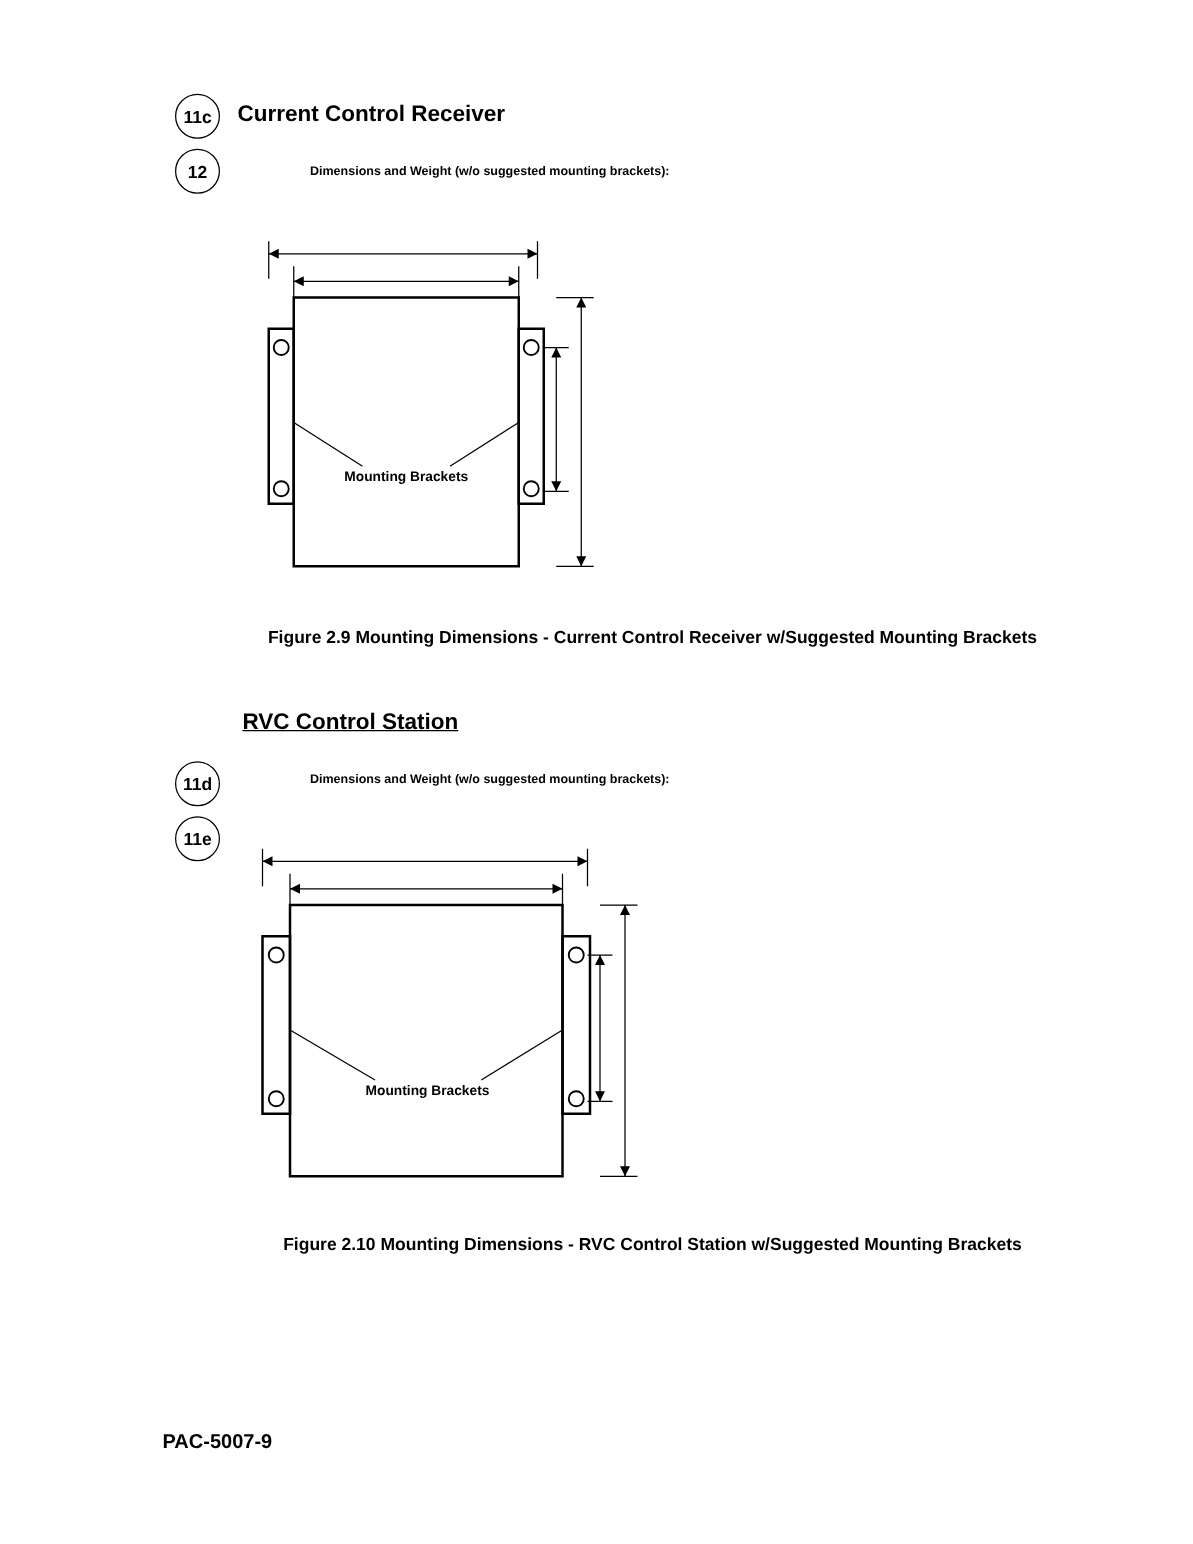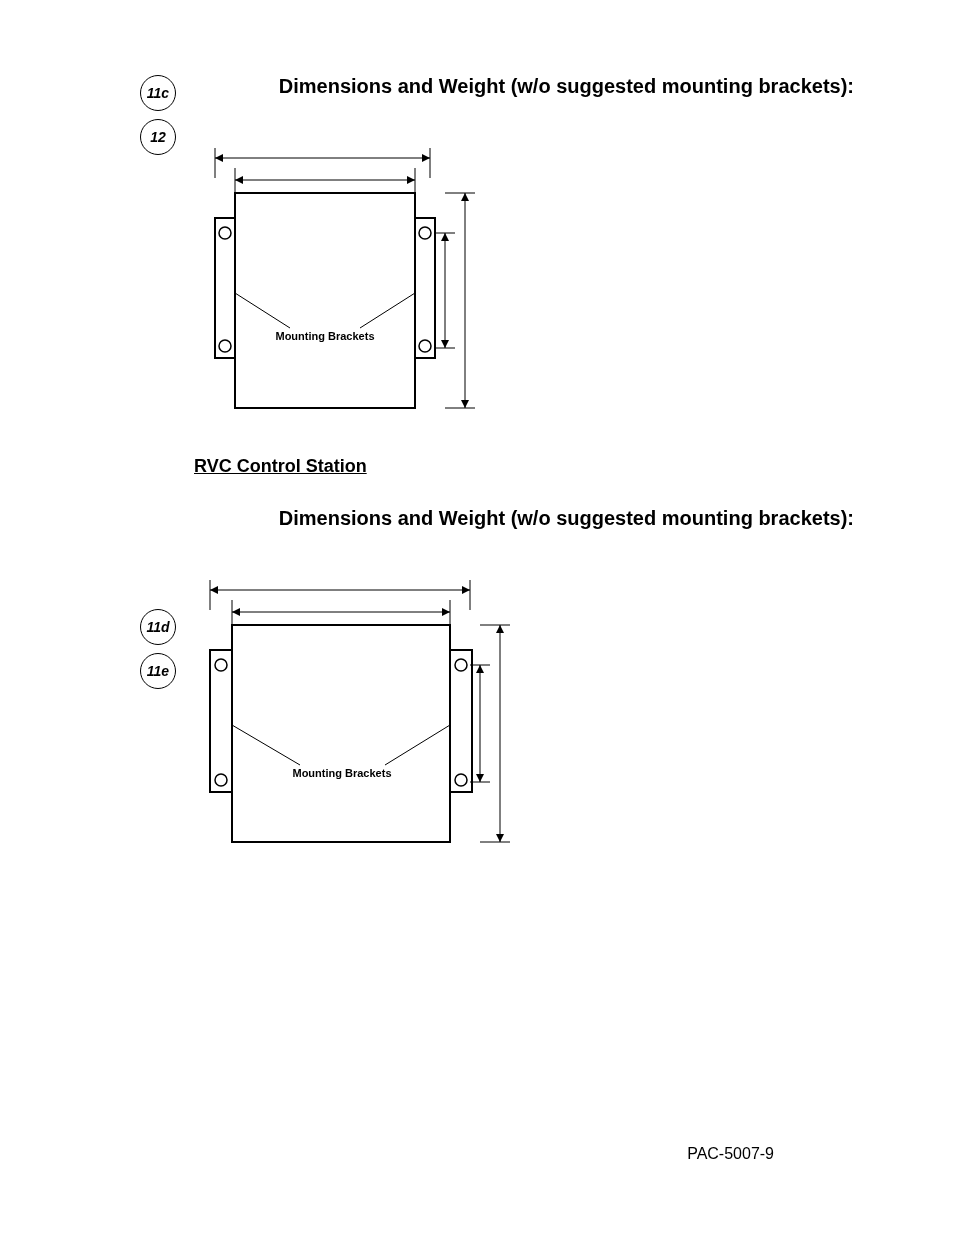--- a/index.html
+++ b/index.html
@@ -14,21 +14,20 @@
     height: 1235px;
     position: relative;
     box-sizing: border-box;
     padding: 75px 100px 60px 100px;
   }
   .margin-rail {
     position: absolute;
     left: 140px;
     top: 75px;
     width: 50px;
-    font-style: italic;
   }
   .callout {
     width: 36px;
     height: 36px;
     border: 1.5px solid #000;
     border-radius: 50%;
     display: flex;
     align-items: center;
     justify-content: center;
     font-size: 14px;
@@ -41,25 +40,24 @@
   .content {
     margin-left: 90px; 
   }
 
   .section-heading {
     font-size: 18px;
     font-weight: bold;
     margin: 6px 0 30px 0;
   }
   .sub-line {
-    font-size: 20px;
+    font-size: 10px;
     font-weight: bold;
     margin-left: 58px; 
     margin-bottom: 40px;
-    text-align: right;
   }
 
   .figure-wrap {
     width: 100%;
     display: flex;
     margin-bottom: 18px;
   }
   .figure-caption {
     text-align: center;
     font-size: 14px;
@@ -71,23 +69,23 @@
   .diagram svg {
     display: block;
   }
 
   .footer {
     position: absolute;
     left: 130px;
     right: 100px;
     bottom: 72px;
     display: flex;
-    justify-content: flex-end;
+    justify-content: flex-start;
     font-size: 16px;
-    font-weight: normal;
+    font-weight: bold;
     align-items: baseline;
   }
   .footer .spacer { width: 80px; }
 </style>
 </head>
 <body>
 
 <div class="page">
 
   <div class="margin-rail" style="top:75px;">
@@ -103,20 +101,21 @@
     <div class="callout">
       <span>11d</span>
     </div>
     <div class="callout">
       <span>11e</span>
     </div>
   </div>
 
   <div class="content">
 
+    <div class="section-heading">Current Control Receiver</div>
     <div class="sub-line">Dimensions and Weight (w/o suggested mounting brackets):</div>
 
     <div class="figure-wrap">
       <div class="diagram">
         <svg width="300" height="300" viewBox="0 0 300 300">
 
           <line x1="25" y1="10" x2="25" y2="40" stroke="#000" stroke-width="1"></line>
           <line x1="240" y1="10" x2="240" y2="40" stroke="#000" stroke-width="1"></line>
           <line x1="25" y1="20" x2="240" y2="20" stroke="#000" stroke-width="1"></line>
           <polygon points="25,20 33,16 33,24" fill="#000"></polygon>
@@ -149,20 +148,21 @@
           <circle cx="35" cy="208" r="6" fill="none" stroke="#000" stroke-width="1.5"></circle>
           <circle cx="235" cy="95" r="6" fill="none" stroke="#000" stroke-width="1.5"></circle>
           <circle cx="235" cy="208" r="6" fill="none" stroke="#000" stroke-width="1.5"></circle>
 
           <line x1="45" y1="155" x2="100" y2="190" stroke="#000" stroke-width="1"></line>
           <line x1="225" y1="155" x2="170" y2="190" stroke="#000" stroke-width="1"></line>
           <text x="135" y="202" text-anchor="middle" font-family="Arial" font-size="11" font-weight="bold">Mounting Brackets</text>
         </svg>
       </div>
     </div>
+    <div class="figure-caption">Figure 2.9  Mounting Dimensions - Current Control Receiver w/Suggested Mounting Brackets</div>
 
     <div class="section-heading" style="margin-left:4px;text-decoration:underline;">RVC Control Station</div>
     <div class="sub-line">Dimensions and Weight (w/o suggested mounting brackets):</div>
 
     <div class="figure-wrap">
       <div class="diagram">
         <svg width="330" height="300" viewBox="0 0 330 300">
 
           <line x1="20" y1="10" x2="20" y2="40" stroke="#000" stroke-width="1"></line>
           <line x1="280" y1="10" x2="280" y2="40" stroke="#000" stroke-width="1"></line>
@@ -197,20 +197,21 @@
           <circle cx="31" cy="210" r="6" fill="none" stroke="#000" stroke-width="1.5"></circle>
           <circle cx="271" cy="95" r="6" fill="none" stroke="#000" stroke-width="1.5"></circle>
           <circle cx="271" cy="210" r="6" fill="none" stroke="#000" stroke-width="1.5"></circle>
 
           <line x1="42" y1="155" x2="110" y2="195" stroke="#000" stroke-width="1"></line>
           <line x1="260" y1="155" x2="195" y2="195" stroke="#000" stroke-width="1"></line>
           <text x="152" y="207" text-anchor="middle" font-family="Arial" font-size="11" font-weight="bold">Mounting Brackets</text>
         </svg>
       </div>
     </div>
+    <div class="figure-caption" style="margin-bottom:0;">Figure 2.10  Mounting Dimensions - RVC Control Station w/Suggested Mounting Brackets</div>
 
   </div>
 
   <div class="footer">
     <span>PAC-500</span>
     <span>7-9</span>
     <span class="spacer"></span>
   </div>
 
 </div>

